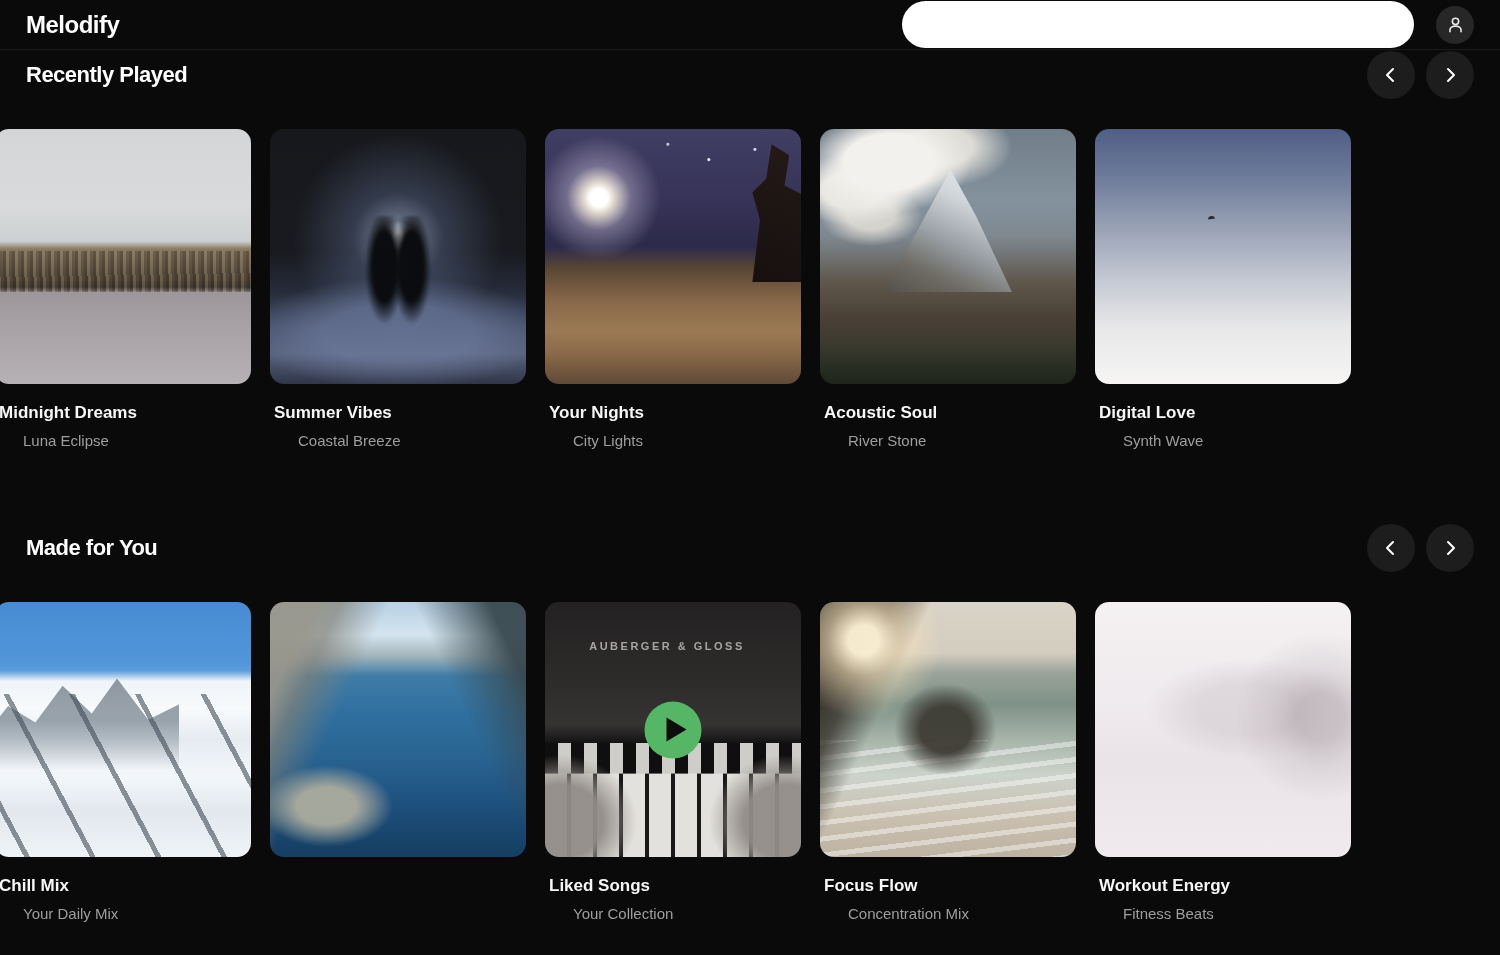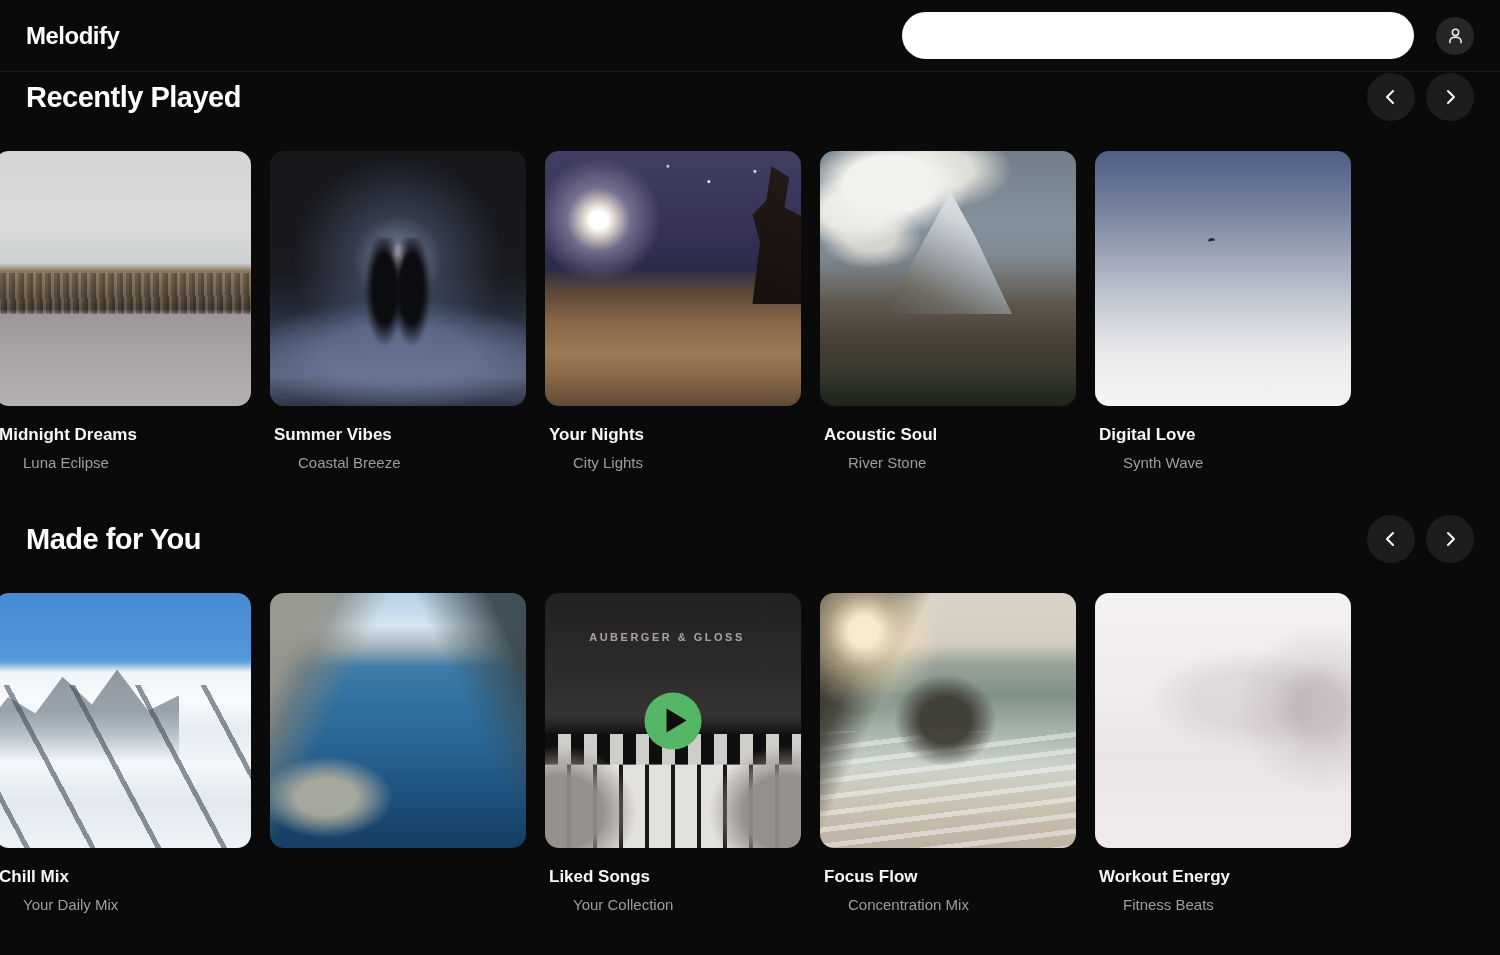--- a/index.html
+++ b/index.html
@@ -5,41 +5,41 @@
   * { margin:0; padding:0; box-sizing:border-box; }
   html,body { width:1500px; height:955px; overflow:hidden; }
   body {
     background:#0a0a0a;
     color:#fff;
     font-family:"Liberation Sans","DejaVu Sans",sans-serif;
   }
 
   
   .header {
-    height:72px; display:flex; align-items:center;
+    height:50px; display:flex; align-items:center;
     padding:0 26px; border-bottom:1px solid rgba(255,255,255,.07);
   }
   .logo { font-size:24px; font-weight:bold; letter-spacing:-.5px; }
   .search {
     margin-left:auto; width:512px; height:47px; border:none; outline:none;
     border-radius:24px; background:#ffffff; padding:0 20px; font-size:15px; color:#111;
   }
   .profile-btn {
     margin-left:22px; width:38px; height:38px; border-radius:50%;
     background:#272727; border:none; display:flex; align-items:center; justify-content:center;
     cursor:pointer;
   }
 
   
   .section-head {
     display:flex; align-items:center; justify-content:space-between;
     padding:0 26px; height:48px; margin-top:1px;
   }
-  .section-head.second { margin-top:42px; }
-  .section-title { font-size:29px; font-weight:bold; letter-spacing:-.5px; }
+  .section-head.second { margin-top:73px; }
+  .section-title { font-size:22px; font-weight:bold; letter-spacing:-.5px; }
   .nav-btns { display:flex; gap:11px; }
   .nav-btn {
     width:48px; height:48px; border-radius:50%; background:#1d1d1d; border:none;
     display:flex; align-items:center; justify-content:center; cursor:pointer;
   }
 
   .row {
     display:flex; gap:19px; margin-left:-5px; margin-top:30px; width:1510px; overflow:hidden;
   }
   .card { width:256px; flex-shrink:0; cursor:pointer; }

